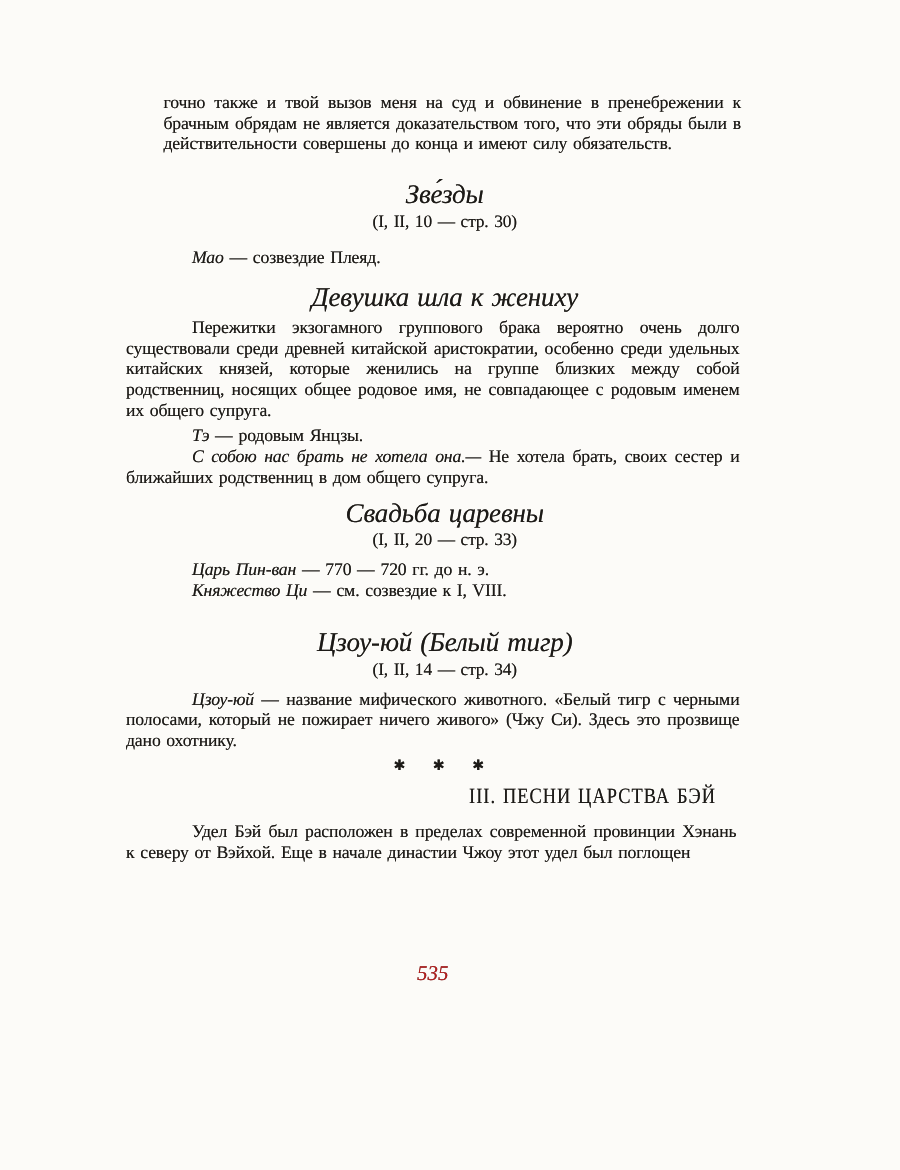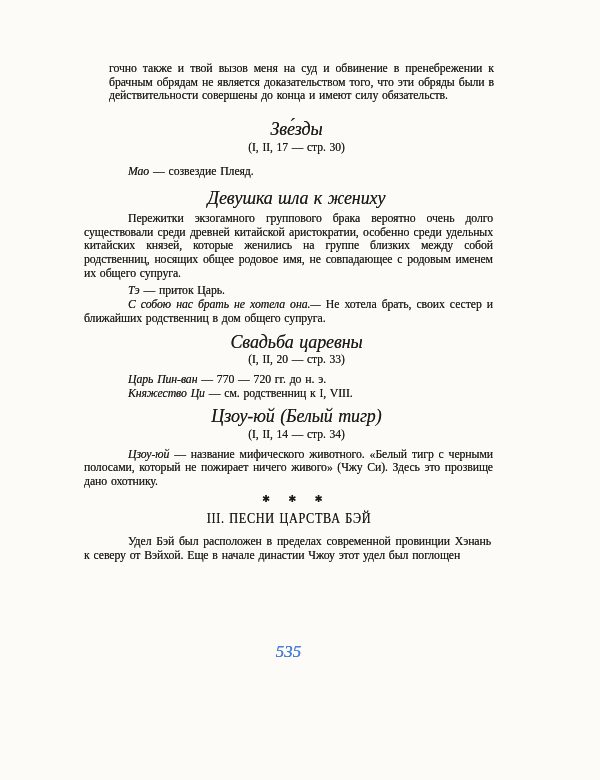--- a/index.html
+++ b/index.html
@@ -73,21 +73,21 @@
     font-family: "DejaVu Sans", sans-serif;
     font-size: 9.5px;
     font-weight: bold;
     letter-spacing: 7px;
     text-indent: 7px;
     position: relative;
     left: 4px;
   }
   .part-heading {
     margin: 5px 0 0 0;
-    text-align: center;
+    text-align: right;
     font-weight: normal;
   }
   .part-heading > span {
     display: inline-block;
     transform: scaleX(0.84);
     transform-origin: center;
     font-size: 14.6px;
     letter-spacing: 0.8px;
     white-space: nowrap;
   }
@@ -95,55 +95,55 @@
     margin: 10px 2px 0 0;
     text-align: justify;
     text-indent: 44px;
   }
   .page-number {
     position: absolute;
     top: 642px;
     left: 84px;
     width: 409px;
     text-align: center;
-    font-size: 17px;
+    font-size: 14px;
     font-style: italic;
-    color: #3b82f6;
+    color: #b91c1c;
     text-shadow: 0 0 0.35px rgba(20,16,12,0.7);
   }
 </style>
 </head>
 <body>
 
 <div class="page">
   <div class="text-block">
 
     <p class="quote-block">гочно также и твой вызов меня на суд и обвинение в пренебрежении к брачным обрядам не является доказательством того, что эти обряды были в действительности совершены до конца и имеют силу обязательств.</p>
 
     <h3 class="section-title">Зве́зды</h3>
-    <p class="section-ref">(I, II, 17 — стр. 30)</p>
+    <p class="section-ref">(I, II, 10 — стр. 30)</p>
     <div class="entries mt10">
       <p class="entry"><span class="term">Мао</span><span> — созвездие Плеяд.</span></p>
     </div>
 
     <h3 class="section-title" style="margin-top:14px">Девушка шла к жениху</h3>
     <p class="para">Пережитки экзогамного группового брака вероятно очень долго существовали среди древней китайской аристократии, особенно среди удельных китайских князей, которые женились на группе близких между собой родственниц, носящих общее родовое имя, не совпадающее с родовым именем их общего супруга.</p>
     <div class="entries mt4">
-      <p class="entry"><span class="term">Тэ</span><span> — приток Царь.</span></p>
+      <p class="entry"><span class="term">Тэ</span><span> — родовым Янцзы.</span></p>
       <p class="entry"><span class="term">С собою нас брать не хотела она.—</span><span> Не хотела брать, своих сестер и ближайших родственниц в дом общего супруга.</span></p>
     </div>
 
     <h3 class="section-title" style="margin-top:10px">Свадьба царевны</h3>
     <p class="section-ref">(I, II, 20 — стр. 33)</p>
     <div class="entries mt6">
       <p class="entry"><span class="term">Царь Пин-ван</span><span> — 770 — 720 гг. до н. э.</span></p>
-      <p class="entry"><span class="term">Княжество Ци</span><span> — см. родственниц к I, VIII.</span></p>
+      <p class="entry"><span class="term">Княжество Ци</span><span> — см. созвездие к I, VIII.</span></p>
     </div>
 
-    <h3 class="section-title" style="margin-top:10px">Цзоу-юй (Белый тигр)</h3>
+    <h3 class="section-title" style="margin-top:22px">Цзоу-юй (Белый тигр)</h3>
     <p class="section-ref">(I, II, 14 — стр. 34)</p>
     <div class="entries mt6">
       <p class="entry"><span class="term">Цзоу-юй</span><span> — название мифического животного. «Белый тигр с черными полосами, который не пожирает ничего живого» (Чжу Си). Здесь это прозвище дано охотнику.</span></p>
     </div>
 
     <p class="separator">✱ ✱ ✱</p>
     <h2 class="part-heading"><span>III. ПЕСНИ ЦАРСТВА БЭЙ</span></h2>
     <p class="closing">Удел Бэй был расположен в пределах современной провинции Хэнань к северу от Вэйхой. Еще в начале династии Чжоу этот удел был поглощен</p>
 
   </div>

